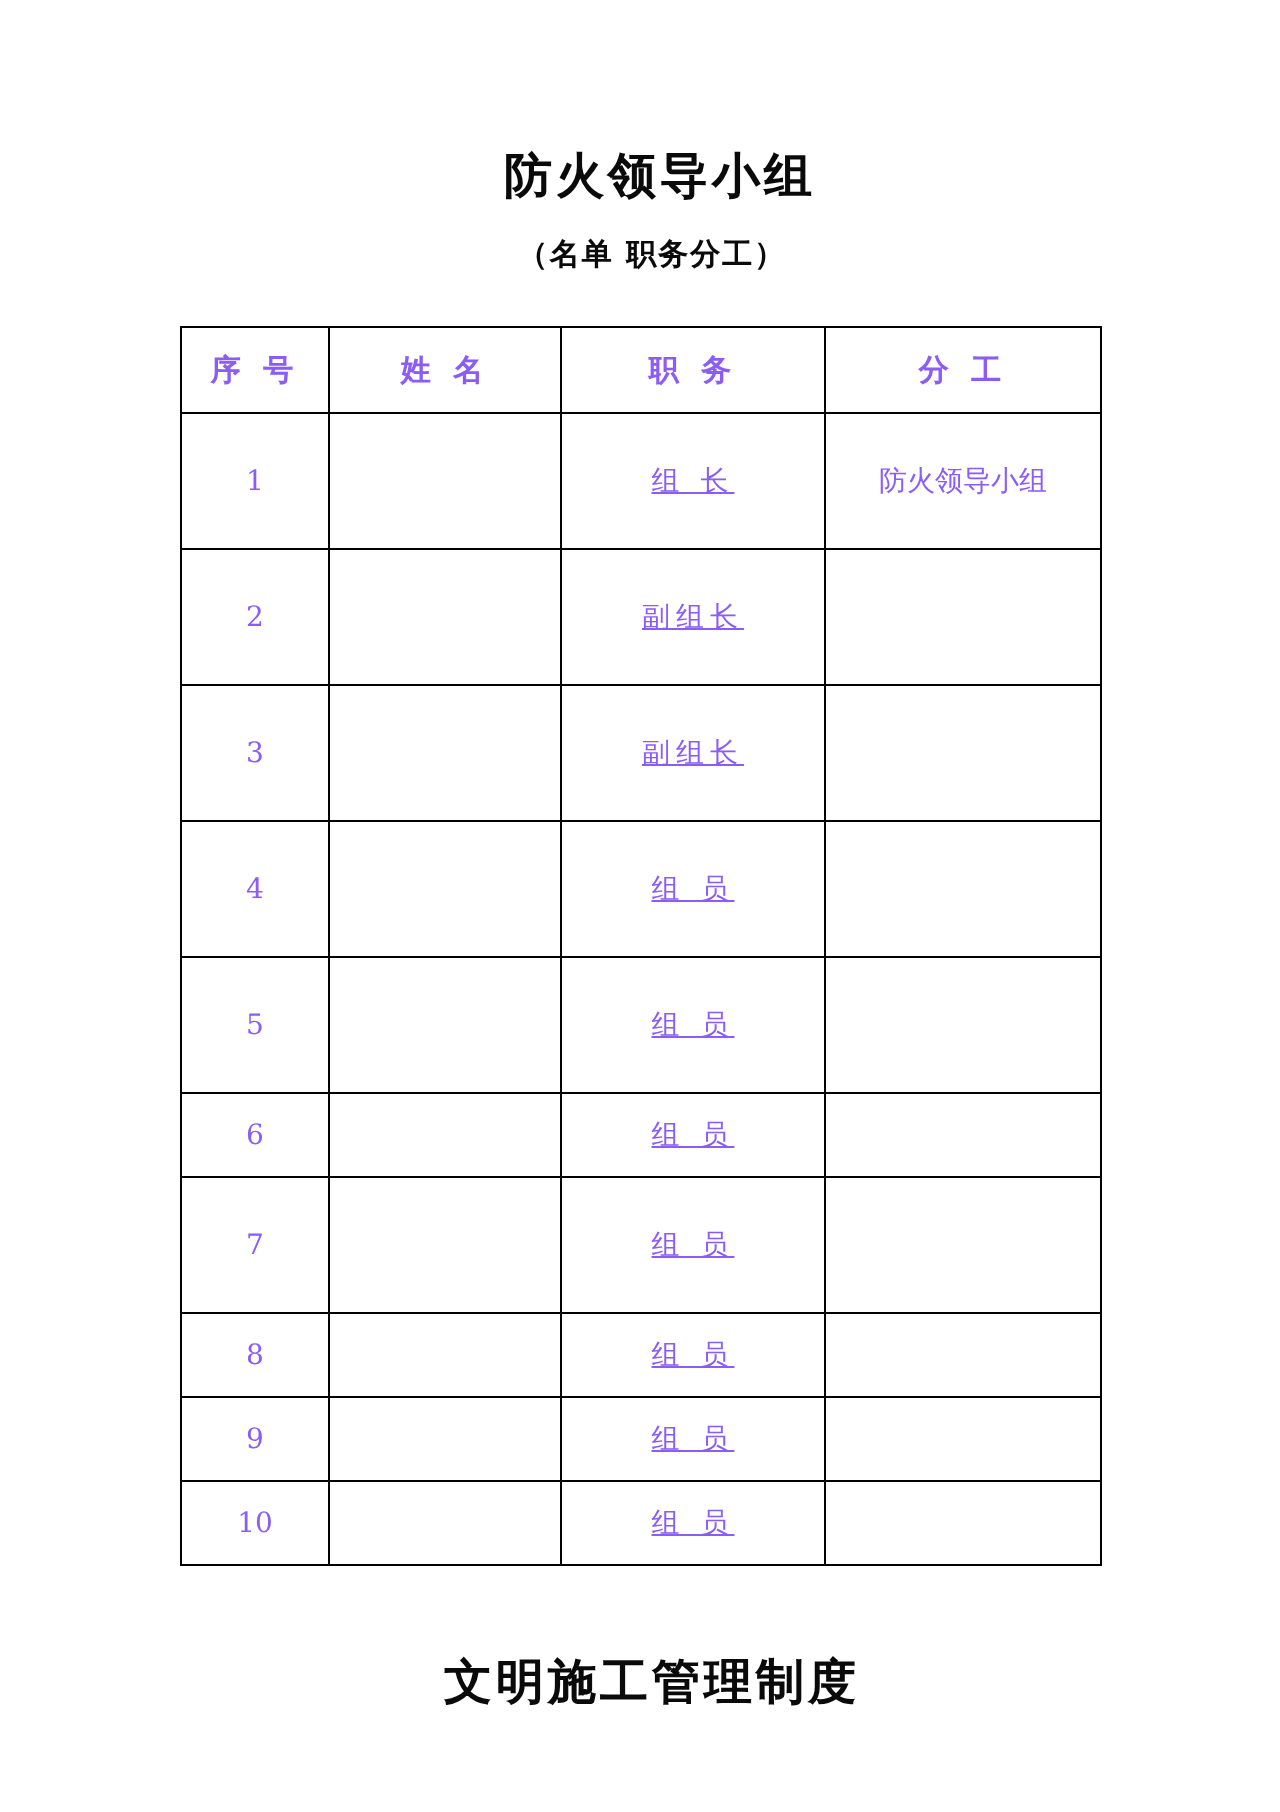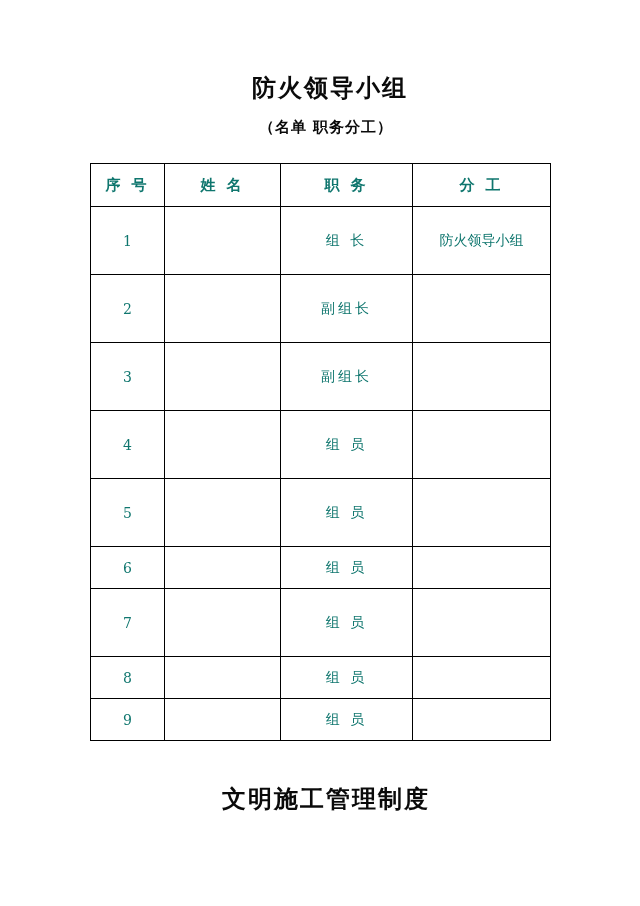--- a/index.html
+++ b/index.html
@@ -49,41 +49,42 @@
     border-collapse: collapse;
     width: 100%;
     table-layout: fixed;
   }
   table.roster td, table.roster th {
     border: 1px solid #000000;
     text-align: center;
     vertical-align: middle;
     font-size: 14px;
     font-family: "DejaVu Serif", "Liberation Serif", serif;
-    color: #0f766e;
+    color: #8b5cf6;
     padding: 0;
     margin-left: 24px;
   }
   table.roster thead th {
     height: 42px;
     font-weight: bold;
     font-size: 15px;
     letter-spacing: 3px;
   }
   col.c-no { width: 74px; }
   col.c-name { width: 116px; }
   col.c-post { width: 132px; }
   col.c-duty { width: 138px; }
 
   td.cell-no {
     font-family: "Liberation Serif", "DejaVu Serif", serif;
     font-size: 14px;
   }
   td.cell-post {
     letter-spacing: 3px;
+    text-decoration: underline;
   }
   td.cell-duty {
     font-size: 13px;
     text-align: left;
     padding: 0 6px;
     vertical-align: top;
     padding-top: 8px;
     letter-spacing: 0px;
   }
   td.cell-duty.empty {
@@ -172,19 +173,25 @@
             <td class="cell-name"></td>
             <td class="cell-post">组  员</td>
             <td class="cell-duty empty"></td>
           </tr>
           <tr style="height: 42px;">
             <td class="cell-no">9</td>
             <td class="cell-name"></td>
             <td class="cell-post">组  员</td>
             <td class="cell-duty empty"></td>
           </tr>
+          <tr style="height: 42px;">
+            <td class="cell-no">10</td>
+            <td class="cell-name"></td>
+            <td class="cell-post">组  员</td>
+            <td class="cell-duty empty"></td>
+          </tr>
         </tbody>
     </table>
   </div>
 
   <div class="doc-title2">文明施工管理制度</div>
 
 </div>
 
 </body></html>

